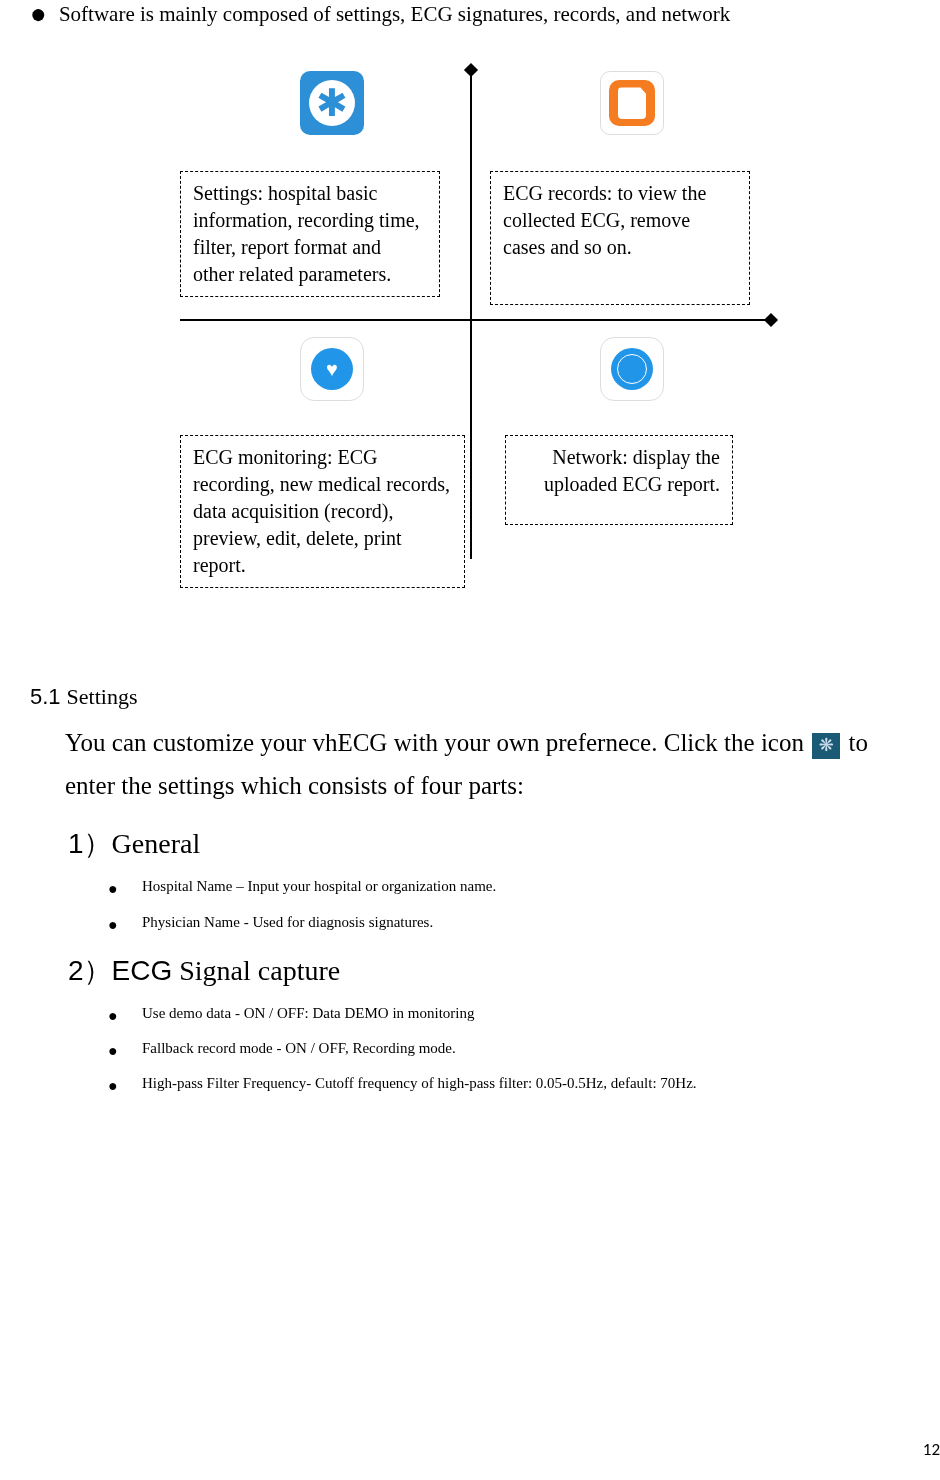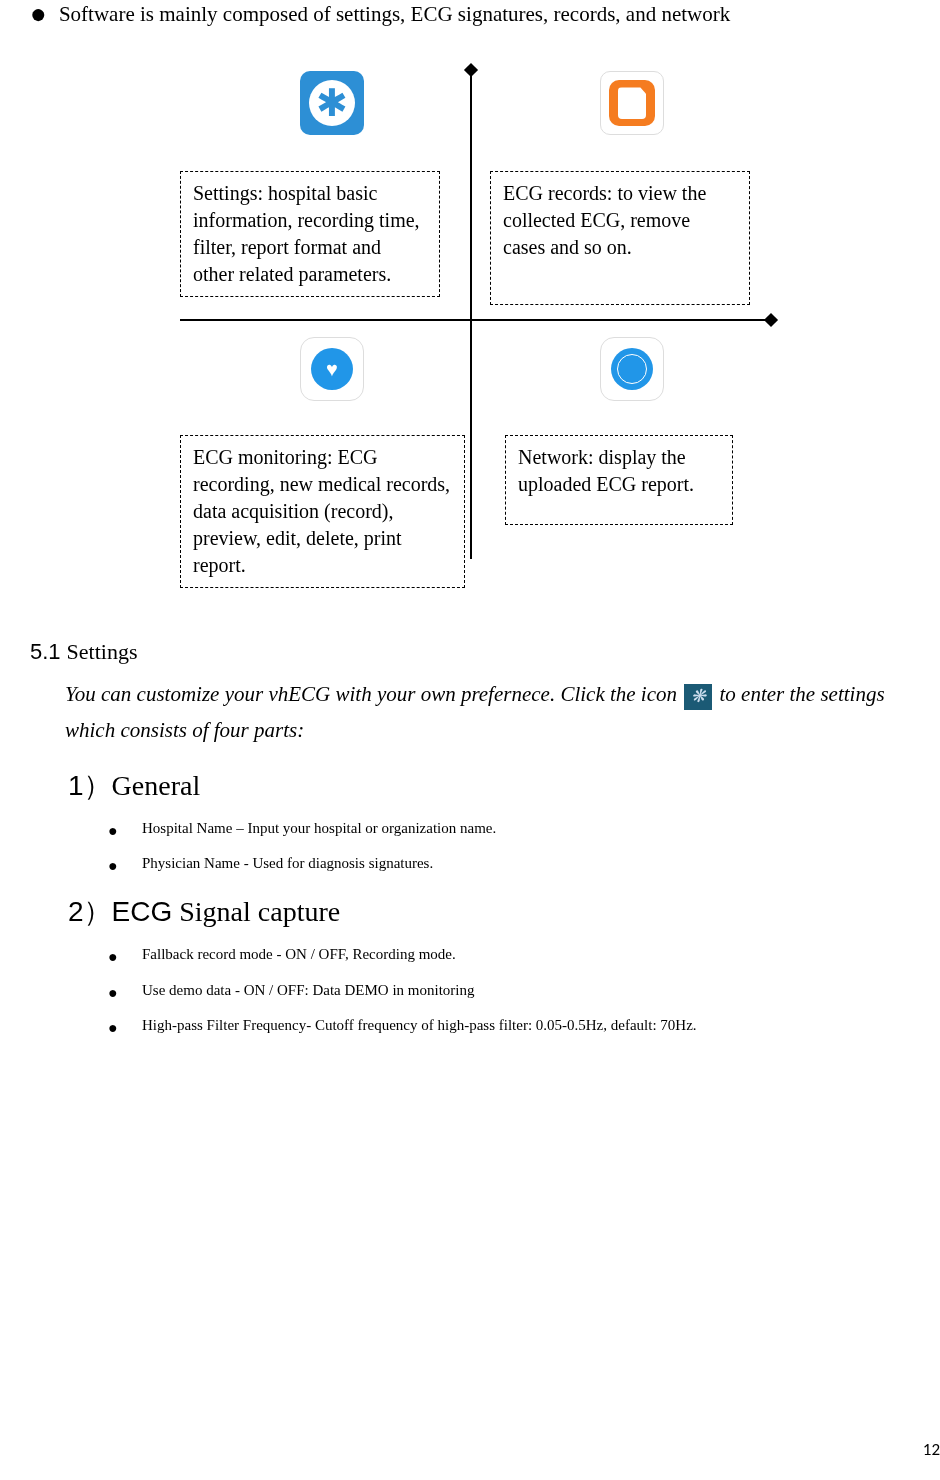--- a/index.html
+++ b/index.html
@@ -64,27 +64,27 @@
     .dashed-box {
       position: absolute;
       border: 1.5px dashed #000;
       padding: 8px 12px;
       font-size: 20px;
       line-height: 1.35;
     }
     .box1 { left: 10px; top: 102px; width: 260px; }
     .box2 { left: 320px; top: 102px; width: 260px; height: 134px; }
     .box3 { left: 10px; top: 366px; width: 285px; }
-    .box4 { left: 335px; top: 366px; width: 228px; height: 90px; }
+    .box4 { left: 335px; top: 366px; width: 228px; height: 90px; text-align: right; }
     .section-head {
       font-size: 22px; margin: 30px 0 12px 0; display: flex; align-items: baseline;
     }
-    .section-num { font-family: Arial, sans-serif; margin-right: 6px; }
+    .section-num { font-family: Arial, sans-serif; margin-right: 6px; margin-top: 45px; }
     .body-para {
-      font-size: 21px; line-height: 1.7; margin-left: 35px; margin-bottom: 6px; font-style: italic;
+      font-size: 25px; line-height: 1.7; margin-left: 35px; margin-bottom: 6px;
     }
     .inline-icon {
       display: inline-block; width: 28px; height: 26px; background: #1b5a75;
       vertical-align: middle; position: relative; margin: 0 2px;
     }
     .inline-icon::before {
       content: "❋"; position: absolute; inset: 0; display: flex; align-items: center; justify-content: center;
       color: #cde; font-size: 18px;
     }
     .sub-head { margin: 18px 0 12px 38px; font-size: 28px; }
@@ -151,18 +151,18 @@
 </div>
 <ul class="bullet-list">
   <li>Hospital Name – Input your hospital or organization name.</li>
   <li>Physician Name - Used for diagnosis signatures.</li>
 </ul>
 
 <div class="sub-head">
   <span class="sub-num">2）</span><span class="sub-label">ECG</span><span> Signal capture</span>
 </div>
 <ul class="bullet-list">
+  <li>Use demo data - ON / OFF: Data DEMO in monitoring</li>
   <li>Fallback record mode - ON / OFF, Recording mode.</li>
-  <li>Use demo data - ON / OFF: Data DEMO in monitoring</li>
   <li>High-pass Filter Frequency- Cutoff frequency of high-pass filter: 0.05-0.5Hz, default: 70Hz.</li>
 </ul>
 
 <div class="page-num">12</div>
 
 </body></html>

